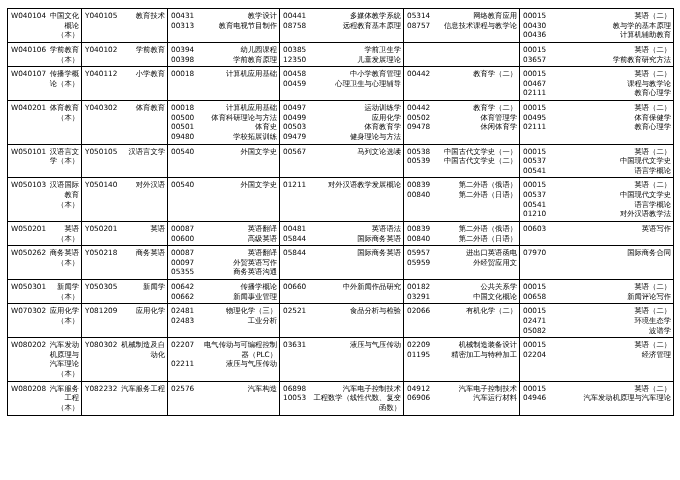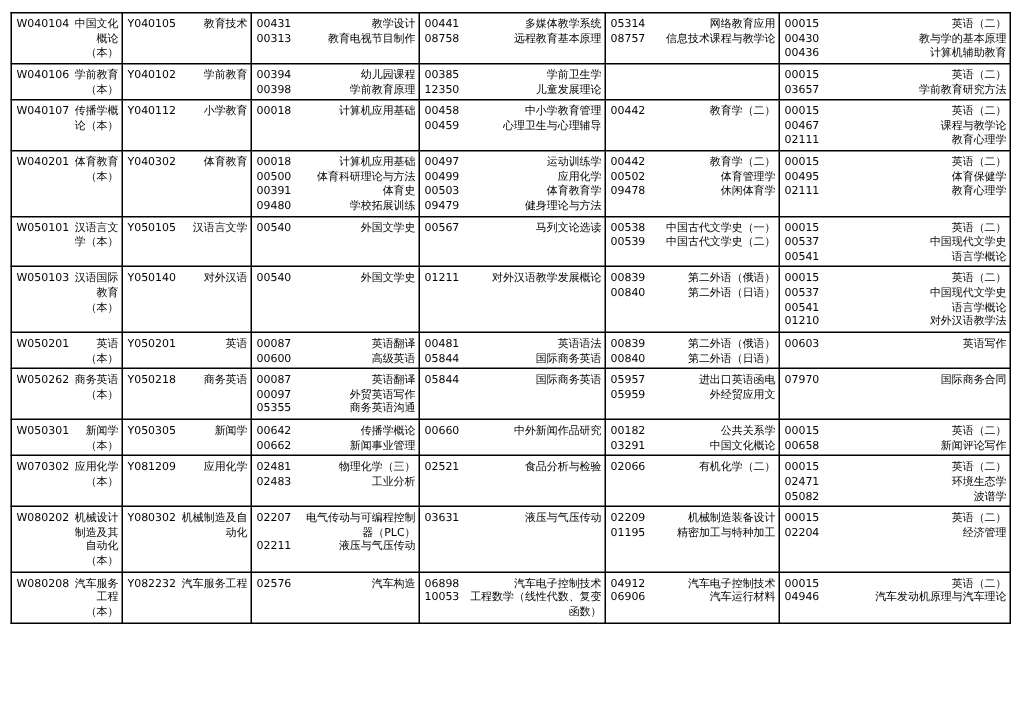--- a/index.html
+++ b/index.html
@@ -282,21 +282,21 @@
             <div class="cell-lines">
               <div class="code-line">
                 <span class="code">00018</span>
                 <span class="name">计算机应用基础</span>
               </div>
               <div class="code-line">
                 <span class="code">00500</span>
                 <span class="name">体育科研理论与方法</span>
               </div>
               <div class="code-line">
-                <span class="code">00391</span>
+                <span class="code">00501</span>
                 <span class="name">体育史</span>
               </div>
               <div class="code-line">
                 <span class="code">09480</span>
                 <span class="name">学校拓展训练</span>
               </div>
             </div>
           </td>
           <td>
             <div class="cell-lines">
@@ -725,21 +725,21 @@
                 <span class="name">波谱学</span>
               </div>
             </div>
           </td>
         </tr>
         <tr>
           <td>
             <div class="cell-lines">
               <div class="code-line">
                 <span class="code">W080202</span>
-                <span class="name">机械设计制造及其自动化（本）</span>
+                <span class="name">汽车发动机原理与汽车理论（本）</span>
               </div>
             </div>
           </td>
           <td>
             <div class="cell-lines">
               <div class="code-line">
                 <span class="code">Y080302</span>
                 <span class="name">机械制造及自动化</span>
               </div>
             </div>

